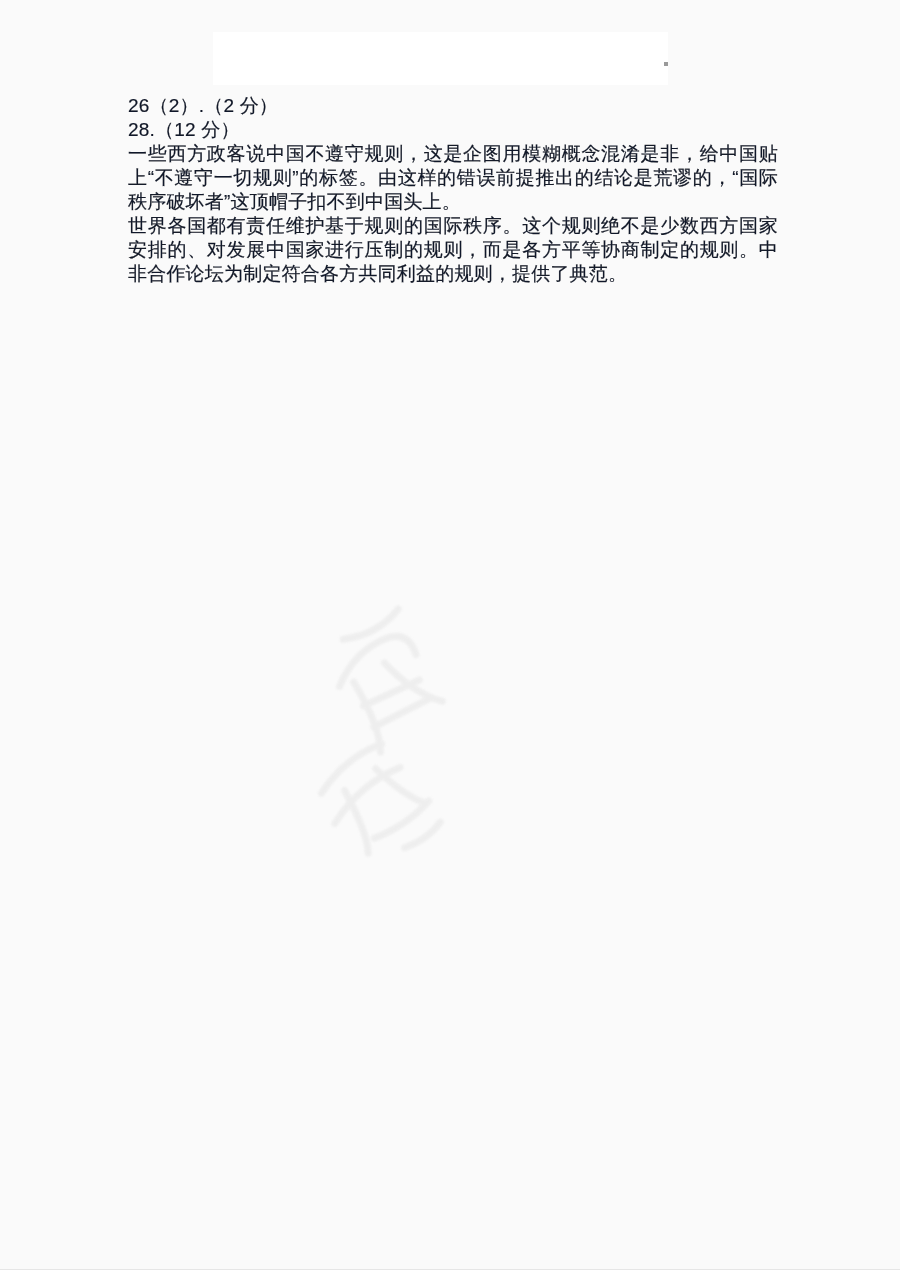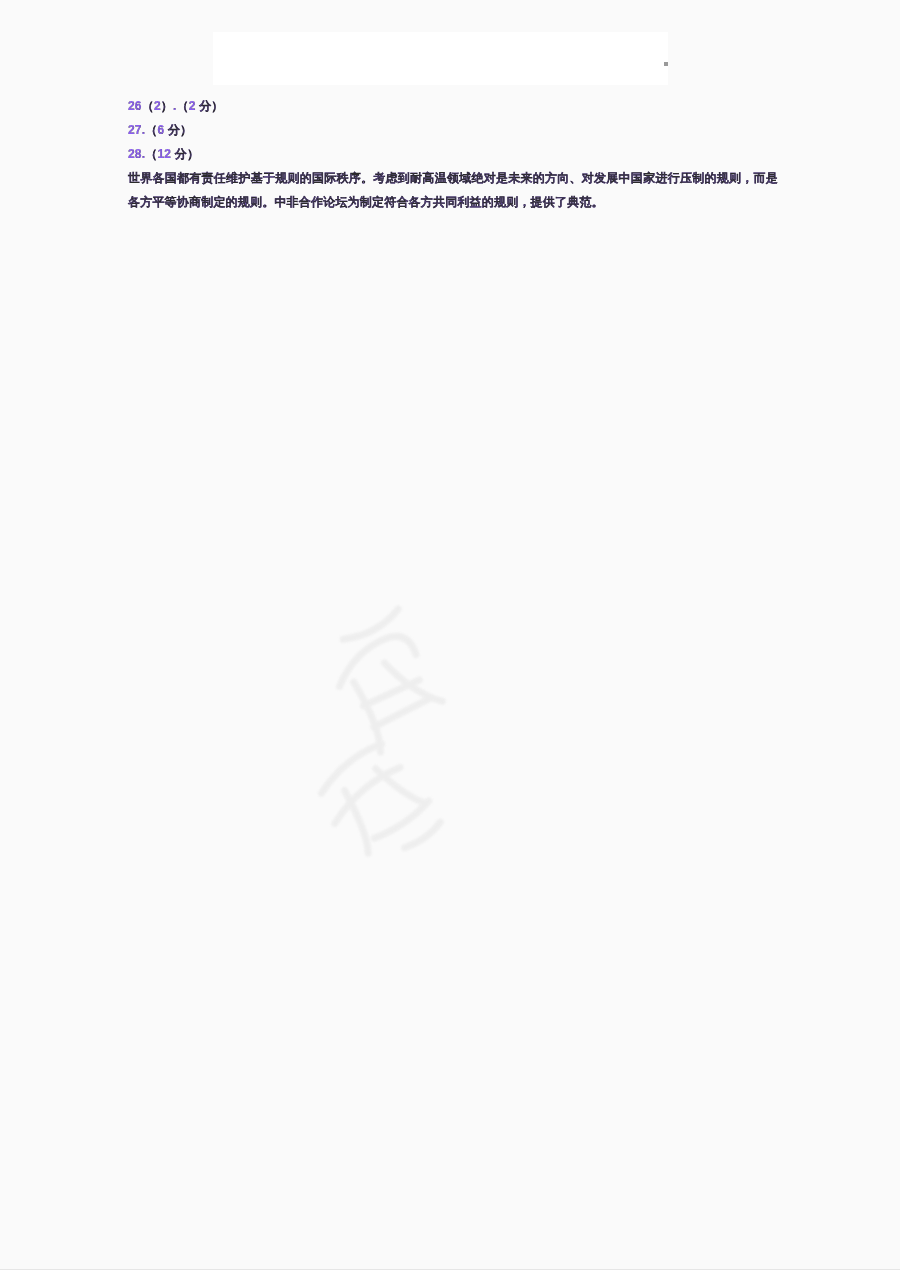--- a/index.html
+++ b/index.html
@@ -34,24 +34,24 @@
     top: 62px;
     width: 4px;
     height: 4px;
     background: #9a9a9a;
   }
   .content {
     position: absolute;
     left: 128px;
     top: 94px;
     width: 650px;
-    color: #8b5cf6;
-    font-size: 12px;
+    color: #0f172a;
+    font-size: 19px;
     line-height: 24px;
-    font-weight: 700;
+    font-weight: 400;
     letter-spacing: 0.2px;
     text-align: justify;
     text-justify: inter-ideograph;
     -webkit-text-stroke: 0.2px #2a2a2a;
   }
   .content .block { margin: 0; }
   .content .h { text-align: left; }
   .watermark {
     position: absolute;
     left: 265px;
@@ -86,18 +86,18 @@
         <path d="M58 140 q-8 48 -20 64"></path>
         <path d="M96 142 q6 40 18 58"></path>
         <path d="M52 196 q34 10 66 4"></path>
         <path d="M70 222 q22 8 44 2"></path>
       </g>
     </svg>
   </div>
 
   <div class="content">
     <div class="block h">26（2）.（2 分）</div>
-    <div class="block h">27.（6 分）</div>
     <div class="block h">28.（12 分）</div>
-    <div class="block">世界各国都有责任维护基于规则的国际秩序。考虑到耐高温领域绝对是未来的方向、对发展中国家进行压制的规则，而是各方平等协商制定的规则。中非合作论坛为制定符合各方共同利益的规则，提供了典范。</div>
+    <div class="block">一些西方政客说中国不遵守规则，这是企图用模糊概念混淆是非，给中国贴上“不遵守一切规则”的标签。由这样的错误前提推出的结论是荒谬的，“国际秩序破坏者”这顶帽子扣不到中国头上。</div>
+    <div class="block">世界各国都有责任维护基于规则的国际秩序。这个规则绝不是少数西方国家安排的、对发展中国家进行压制的规则，而是各方平等协商制定的规则。中非合作论坛为制定符合各方共同利益的规则，提供了典范。</div>
   </div>
 
 </div>
 
 </body></html>

